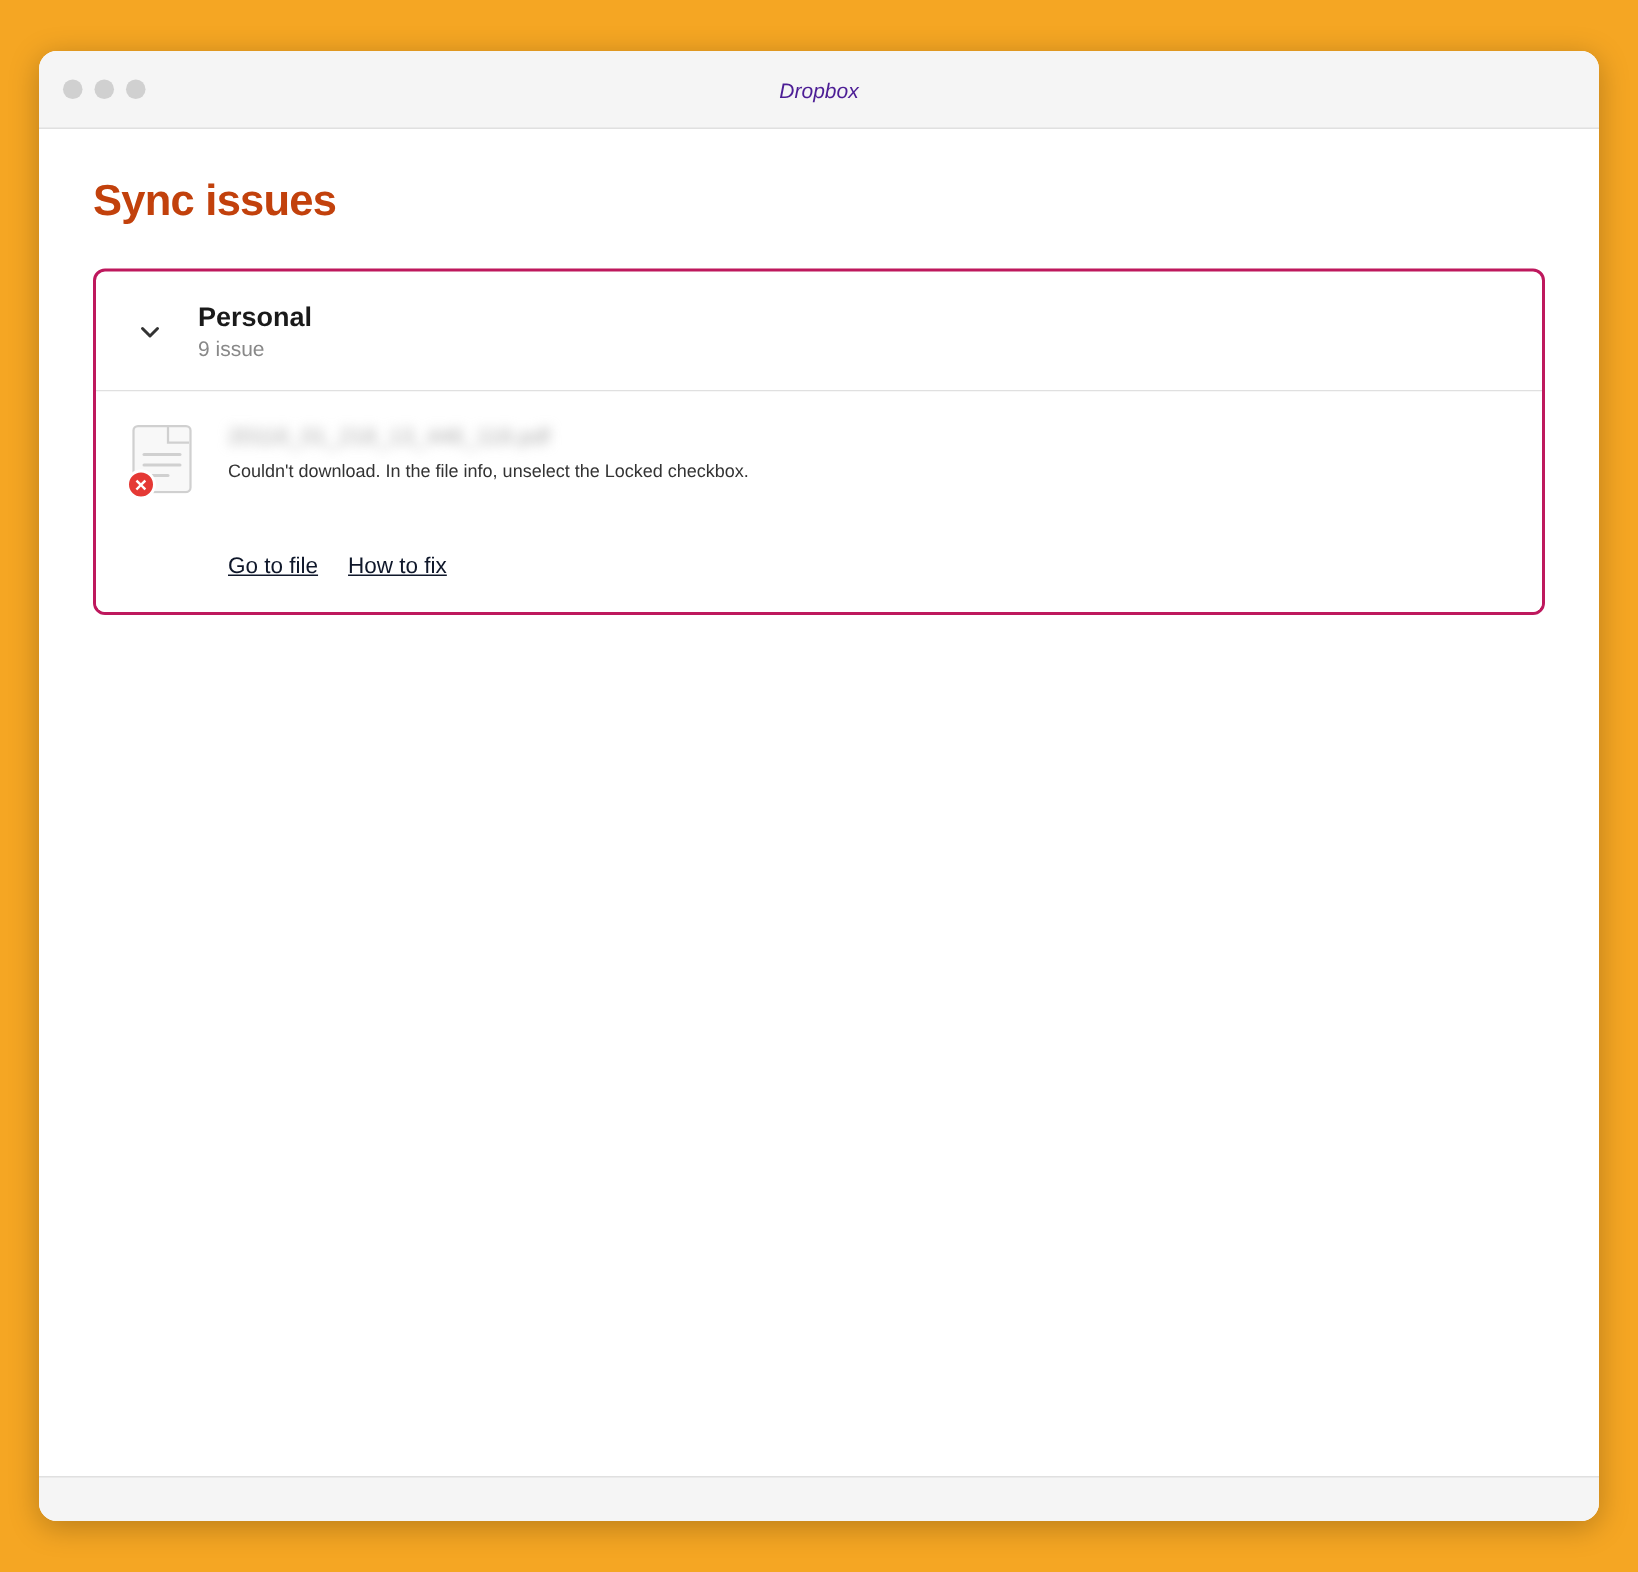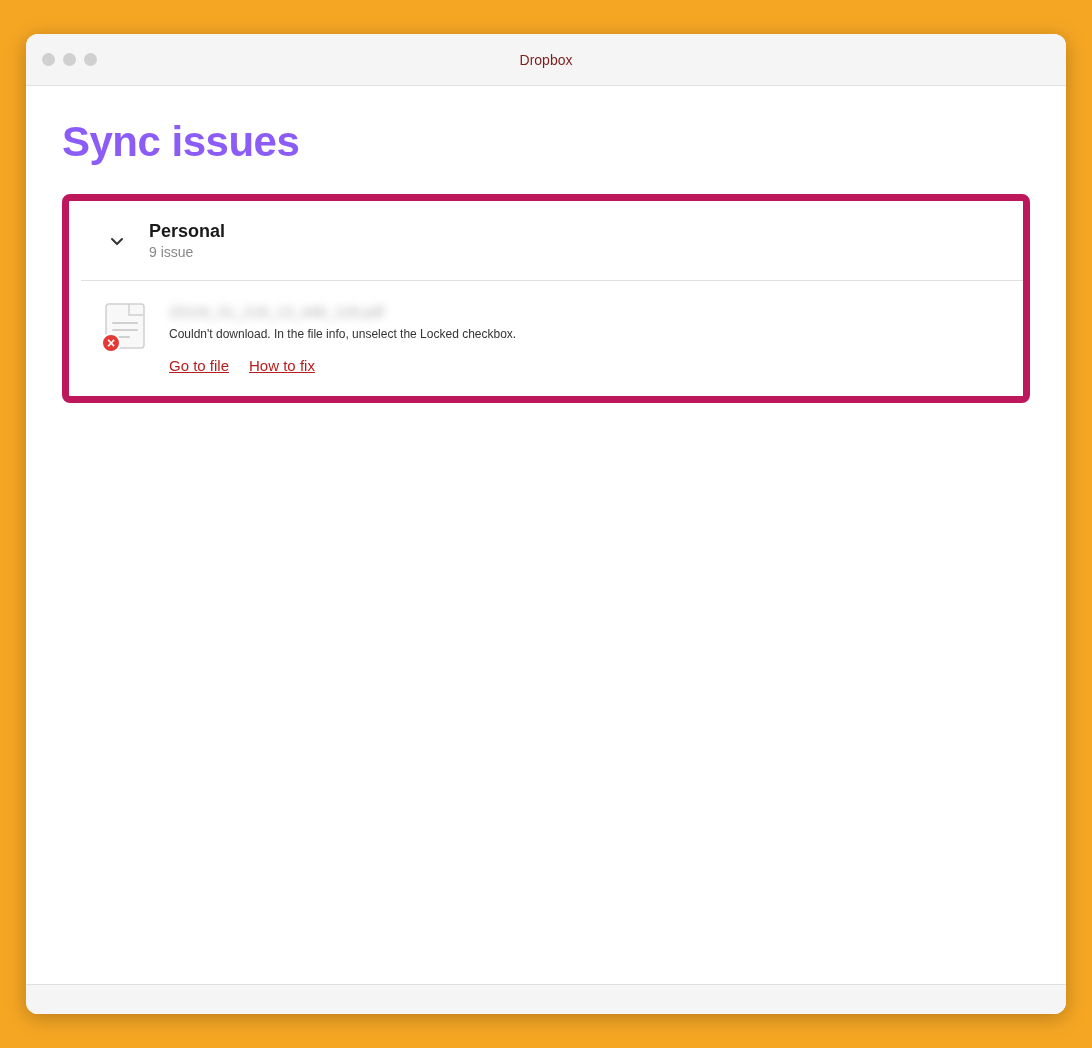--- a/index.html
+++ b/index.html
@@ -52,43 +52,43 @@
       border-radius: 50%;
       background: #d0d0d0;
     }
 
     .window-title {
       position: absolute;
       left: 50%;
       transform: translateX(-50%);
       font-size: 14px;
       font-weight: 500;
-      color: #7f1d1d;
+      color: #4c1d95;
+      font-style: italic;
     }
 
     .content {
       flex: 1;
       padding: 32px 36px;
       overflow-y: auto;
       background: #ffffff;
     }
 
     .page-title {
-      font-size: 42px;
+      font-size: 29px;
       font-weight: 700;
-      color: #8b5cf6;
+      color: #c2410c;
       margin-bottom: 28px;
       letter-spacing: -0.5px;
     }
 
     .account-section {
-      border: 7px solid #be185d;
+      border: 2px solid #be185d;
       border-radius: 8px;
       overflow: hidden;
-      padding-left: 12px;
     }
 
     .account-header {
       display: flex;
       align-items: center;
       padding: 20px 24px;
       border-bottom: 1px solid #e0e0e0;
       cursor: pointer;
     }
 
@@ -186,24 +186,25 @@
       line-height: 1.4;
     }
 
     .issue-actions {
       display: flex;
       gap: 20px;
     }
 
     .action-link {
       font-size: 15px;
-      color: #b91c1c;
+      color: #0f172a;
       text-decoration: underline;
       cursor: pointer;
       font-weight: 500;
+      margin-top: 32px;
     }
 
     .bottom-bar {
       height: 30px;
       background: #f5f5f5;
       border-top: 1px solid #e0e0e0;
       flex-shrink: 0;
     }
   </style>
 </head>

